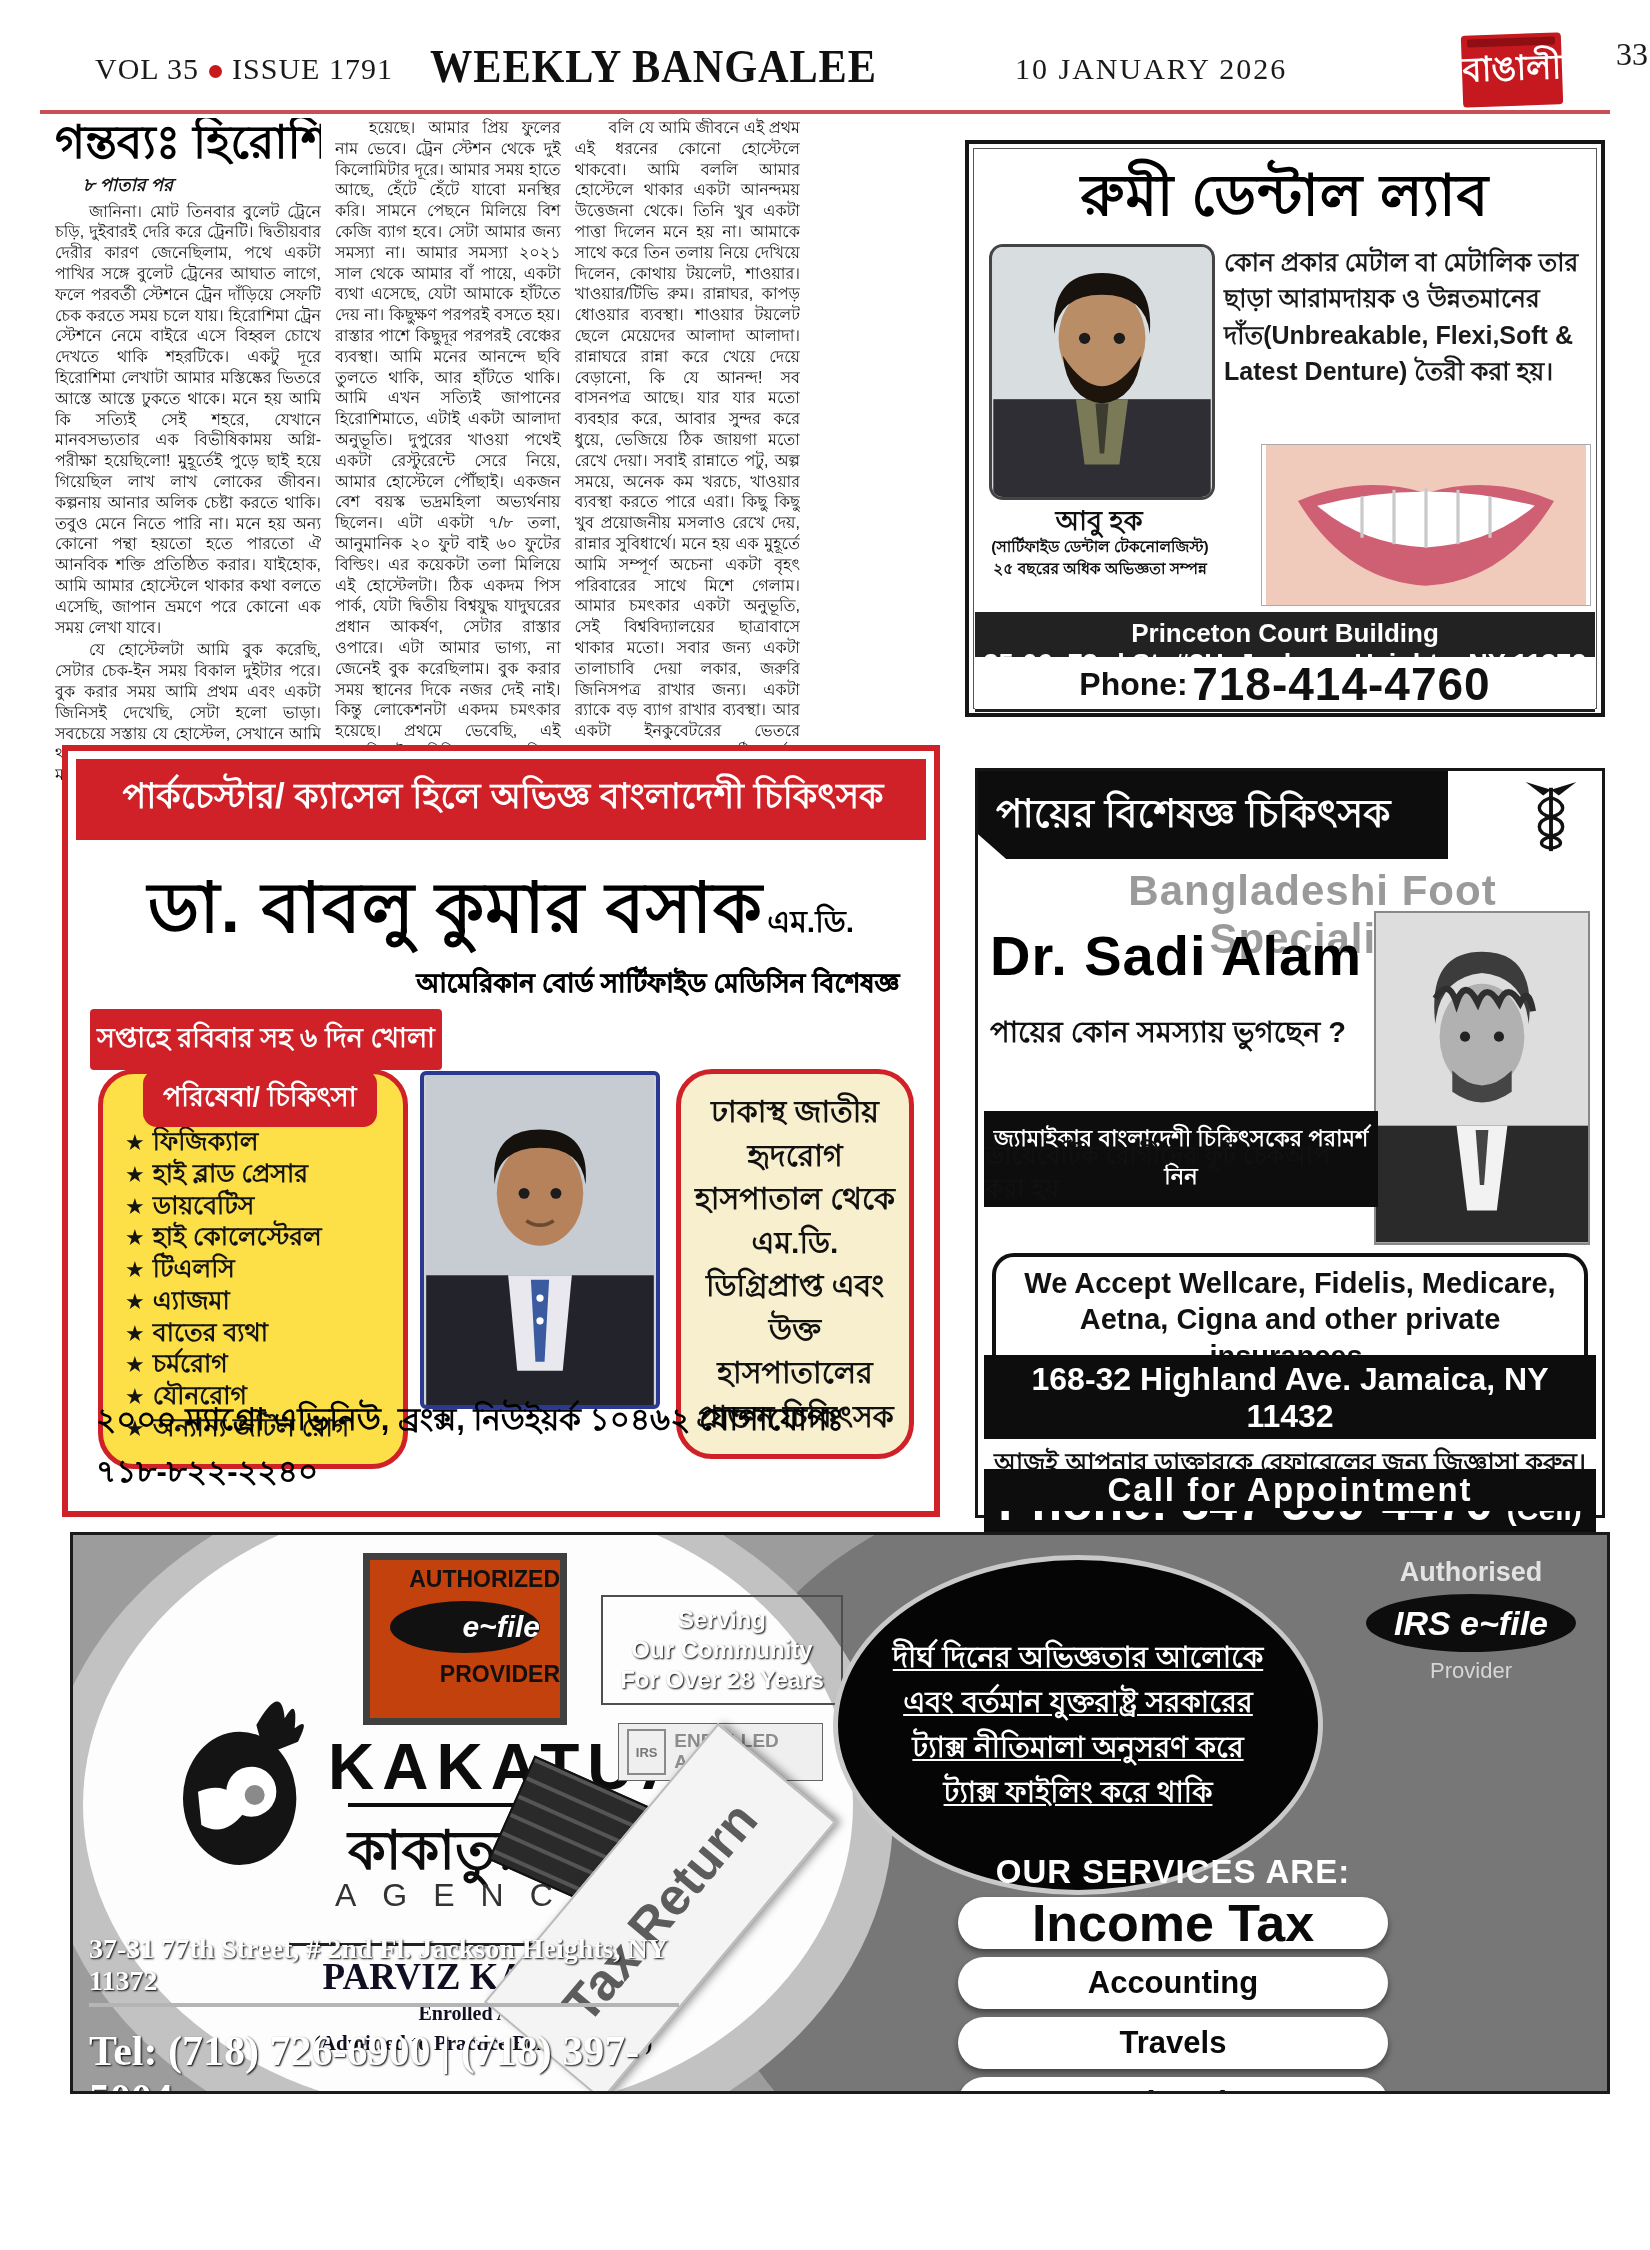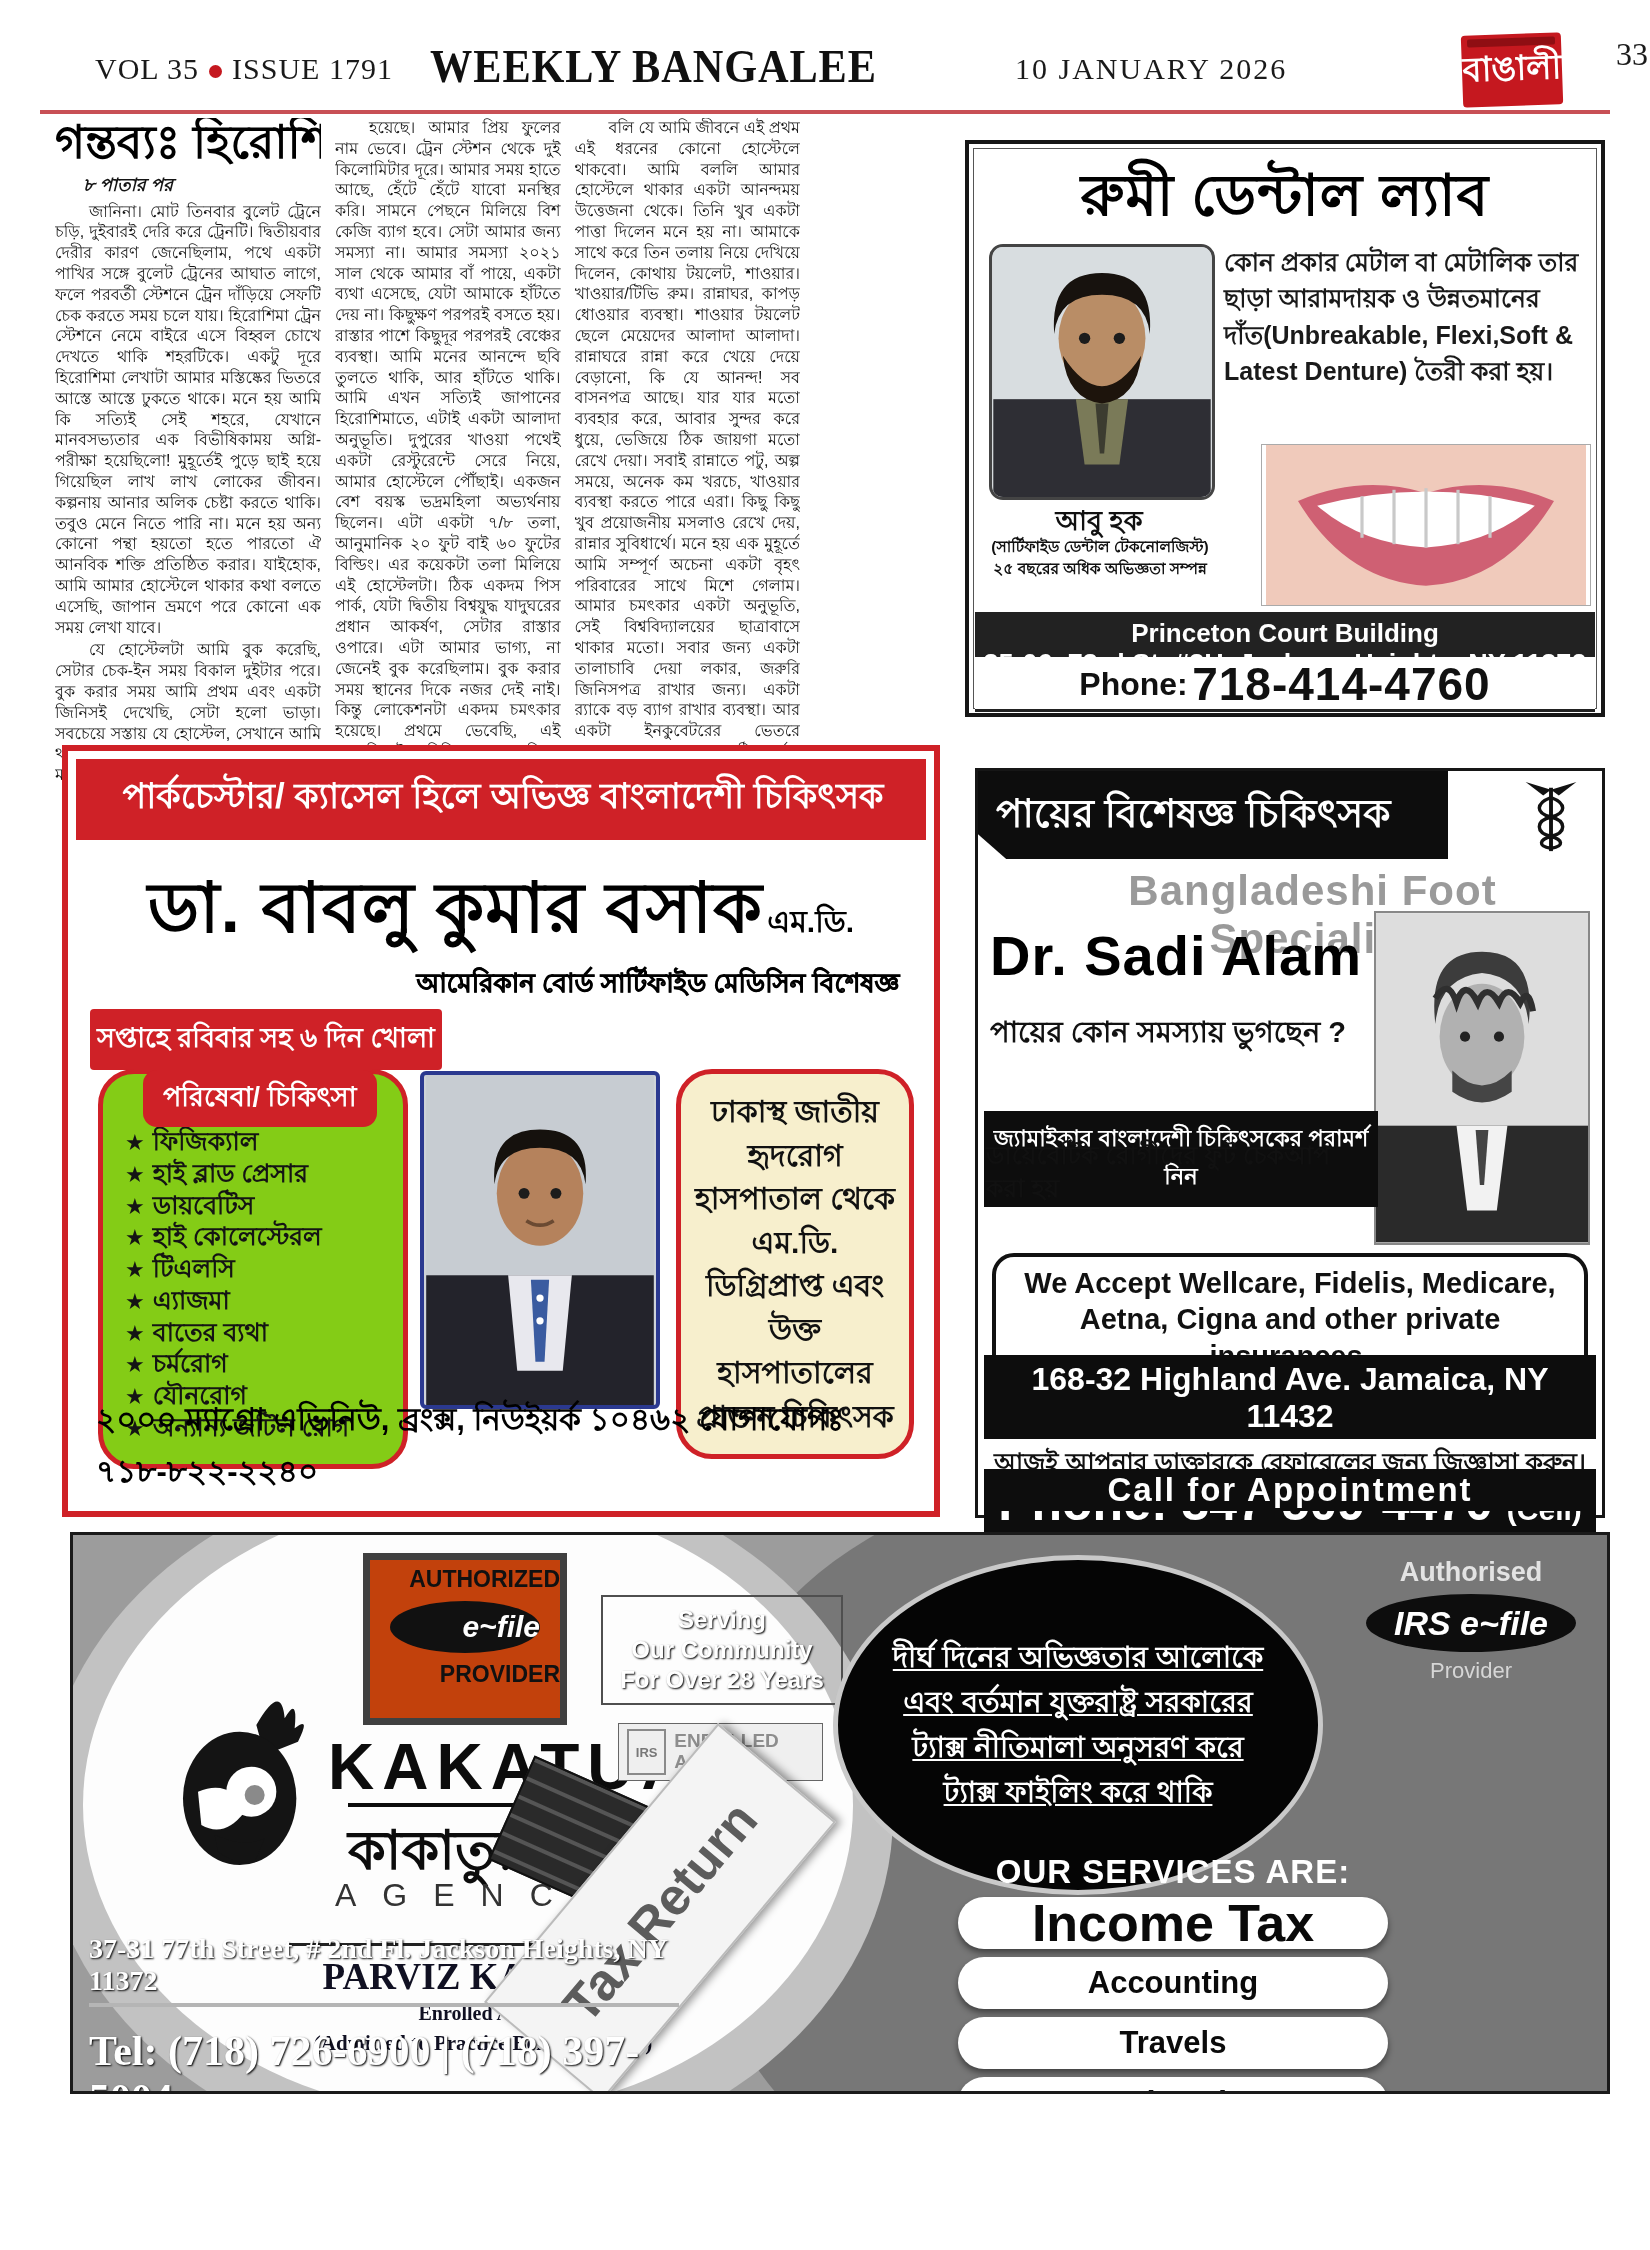--- a/index.html
+++ b/index.html
@@ -45,21 +45,21 @@
   .dental-phone .pnum{font-weight:bold;font-size:46px;vertical-align:middle;letter-spacing:1px;}
 
   
   .bablu{left:62px;top:745px;width:878px;height:772px;border:6px solid #cf2127;box-sizing:border-box;background:#fff;}
   .bablu-banner{margin:8px 8px 0 8px;background:#cf2127;color:#fff;text-align:center;font-weight:bold;font-size:35px;padding:10px 0 12px 4px;}
   .bablu-titlerow{text-align:center;margin-top:14px;white-space:nowrap;}
   .bablu-name{font-weight:bold;font-size:70px;color:#000;letter-spacing:1px;}
   .bablu-md{font-weight:bold;font-size:30px;color:#000;}
   .bablu-sub{position:absolute;left:320px;top:212px;width:540px;text-align:center;font-weight:bold;font-size:26px;color:#2a2a2a;-webkit-text-stroke:.6px #000;}
   .bablu-open{position:absolute;left:22px;top:258px;width:352px;background:#cf2127;color:#fff;font-weight:bold;font-size:27px;text-align:center;padding:8px 0;border-radius:4px;}
-  .svcbox{position:absolute;left:30px;top:318px;width:300px;height:390px;background:#84cc16;border:5px solid #cf2127;border-radius:36px;}
+  .svcbox{position:absolute;left:30px;top:318px;width:300px;height:390px;background:#fde047;border:5px solid #cf2127;border-radius:36px;}
   .svc-title{position:absolute;left:40px;top:-4px;background:#cf2127;color:#fff;font-weight:bold;font-size:27px;padding:6px 20px;border-radius:14px;}
   .svc-list{margin:52px 0 0 22px;}
   .svc{font-weight:bold;font-size:25px;line-height:1.27;color:#141414;}
   .svc .star{font-size:22px;margin-right:8px;}
   .bablu-photo{position:absolute;left:352px;top:320px;width:232px;height:330px;border:4px solid #2b3990;border-radius:6px;overflow:hidden;background:#cfd3d8;}
   .heartbox{position:absolute;left:608px;top:318px;width:238px;height:390px;background:#f7efcd;border:5px solid #cf2127;border-radius:36px;
             display:flex;align-items:center;justify-content:center;text-align:center;font-weight:bold;font-size:30px;line-height:1.45;color:#111;padding:0 10px;box-sizing:border-box;}
   .bablu-addr{position:absolute;left:4px;right:0;bottom:12px;text-align:left;font-weight:bold;font-size:31px;color:#000;padding-left:24px;}
 
   

